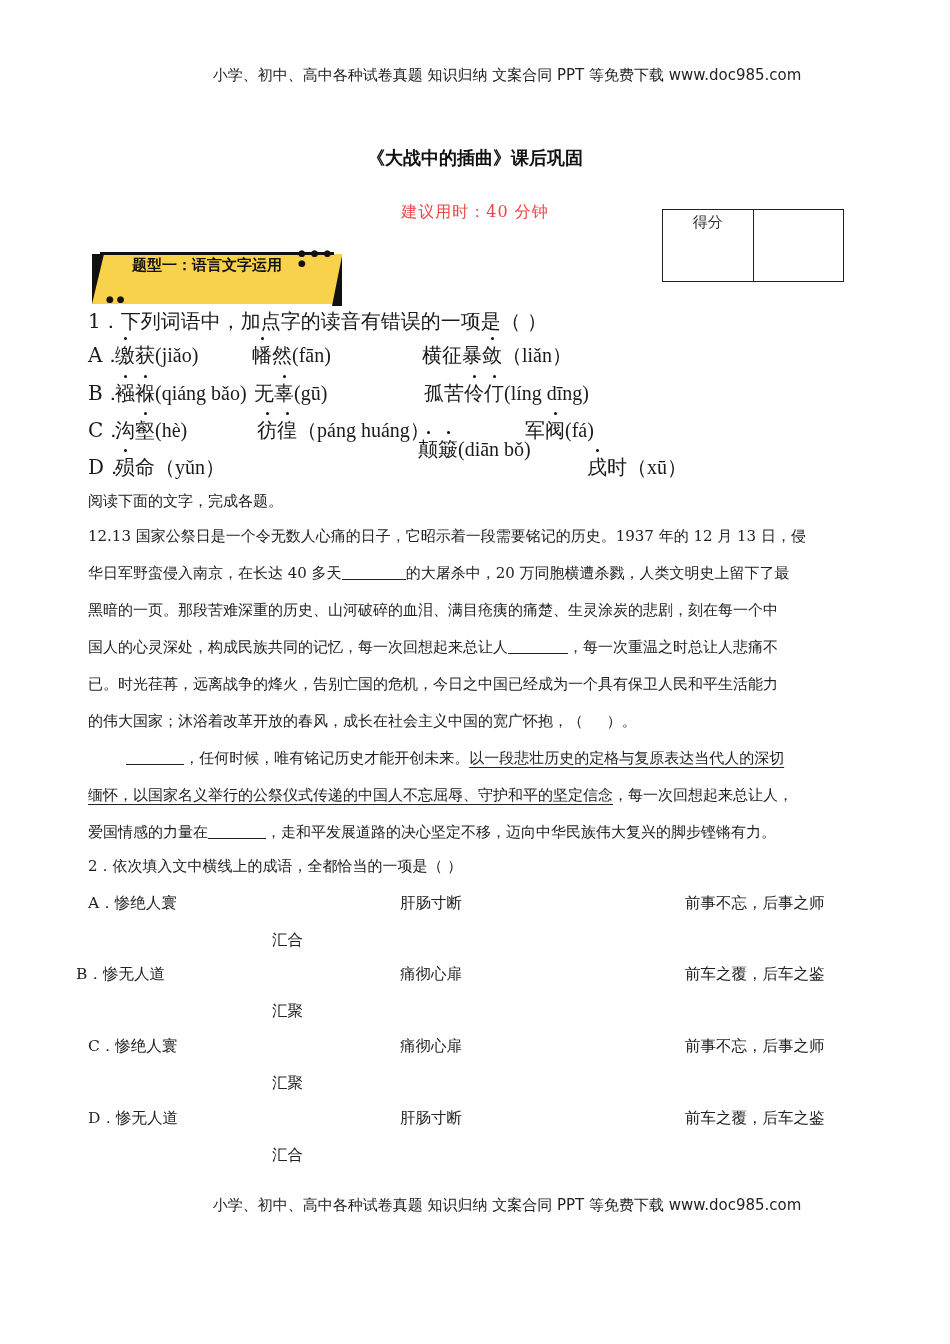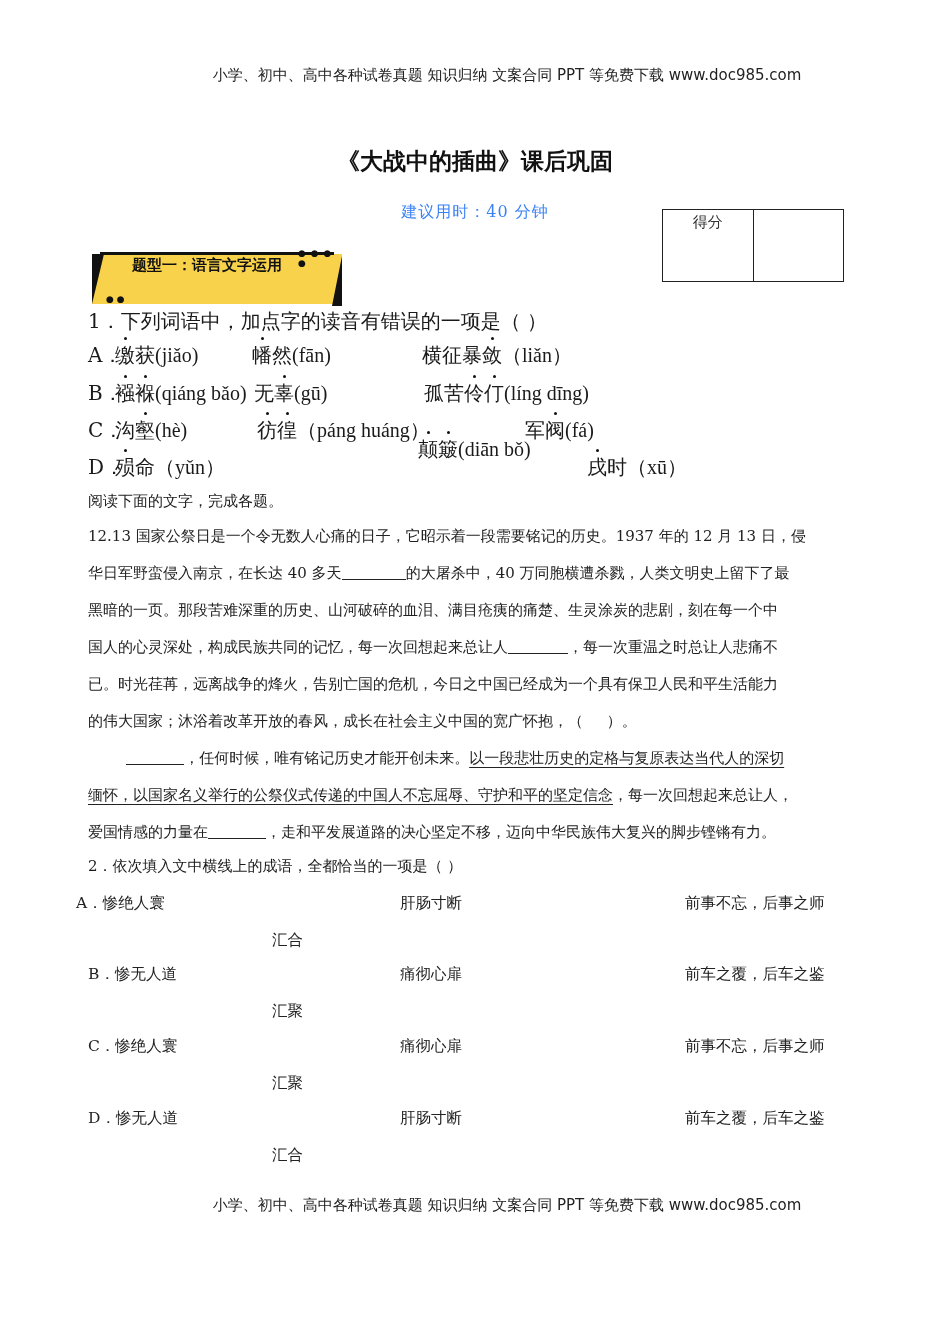--- a/index.html
+++ b/index.html
@@ -10,25 +10,25 @@
   .abs { position: absolute; white-space: nowrap; }
   .header-line {
     left: 0; width: 950px; text-align: center; top: 66px;
     font-family: "DejaVu Sans", "Liberation Sans", sans-serif;
     font-size: 15px; color: #222; padding-left: 32px;
   }
   .footer-line { top: 1196px; }
   .title {
     left: 0; width: 950px; text-align: center; top: 146px;
     font-family: "DejaVu Sans", "Liberation Sans", sans-serif;
-    font-size: 23px; font-weight: bold; color: #111;
+    font-size: 18px; font-weight: bold; color: #111;
   }
   .subtitle {
     left: 0; width: 950px; text-align: center; top: 202px;
-    font-size: 16px; color: #3b82f6; letter-spacing: 1px;
+    font-size: 16px; color: #ef4444; letter-spacing: 1px;
   }
   .score-table {
     position: absolute; left: 662px; top: 209px; width: 182px; height: 73px;
     border: 1.5px solid #222; box-sizing: border-box; display: flex;
   }
   .score-cell { flex: 1; box-sizing: border-box; text-align: center; font-size: 15px; color: #333; padding-top: 3px; }
   .score-cell + .score-cell { border-left: 1.5px solid #222; }
 
   .banner { position: absolute; left: 92px; top: 248px; width: 252px; height: 56px; }
   .banner-bg {
@@ -112,37 +112,37 @@
     <div class="abs q opt-label" style="left: 88px; top: 454px;">D．</div>
     <div class="abs q" style="left: 115px; top: 454px;"><span class="dot">殒</span><span>命</span><span class="py">（yǔn）</span></div>
     <div class="abs q" style="left: 418px; top: 436px;"><span class="dot">颠</span><span class="dot">簸</span><span class="py">(diān bǒ)</span></div>
     <div class="abs q" style="left: 587px; top: 454px;"><span class="dot">戌</span><span>时</span><span class="py">（xū）</span></div>
   </div>
 
 <div class="abs q" style="left:88px; top:492px; font-size:15px;">阅读下面的文字，完成各题。</div>
 
 <div class="para" id="passage" style="top:518px;">
     <span class="line"><span>12.13 国家公祭日是一个令无数人心痛的日子，它昭示着一段需要铭记的历史。1937 年的 12 月 13 日，侵</span></span>
-    <span class="line"><span>华日军野蛮侵入南京，在长达 40 多天</span><span class="blank" style="width: 64px;"></span><span>的大屠杀中，40 万同胞横遭杀戮，人类文明史上留下了最</span></span>
+    <span class="line"><span>华日军野蛮侵入南京，在长达 40 多天</span><span class="blank" style="width: 64px;"></span><span>的大屠杀中，20 万同胞横遭杀戮，人类文明史上留下了最</span></span>
     <span class="line"><span>黑暗的一页。那段苦难深重的历史、山河破碎的血泪、满目疮痍的痛楚、生灵涂炭的悲剧，刻在每一个中</span></span>
     <span class="line"><span>国人的心灵深处，构成民族共同的记忆，每一次回想起来总让人</span><span class="blank" style="width: 60px;"></span><span>，每一次重温之时总让人悲痛不</span></span>
     <span class="line"><span>已。时光荏苒，远离战争的烽火，告别亡国的危机，今日之中国已经成为一个具有保卫人民和平生活能力</span></span>
     <span class="line"><span>的伟大国家；沐浴着改革开放的春风，成长在社会主义中国的宽广怀抱，（&nbsp;&nbsp;&nbsp;&nbsp;&nbsp;）。</span></span>
     <span class="line"><span>&nbsp;&nbsp;&nbsp;&nbsp;&nbsp;&nbsp;&nbsp;&nbsp;</span><span class="blank" style="width: 58px;"></span><span>，任何时候，唯有铭记历史才能开创未来。</span><span class="ul">以一段悲壮历史的定格与复原表达当代人的深切</span></span>
     <span class="line"><span class="ul">缅怀，以国家名义举行的公祭仪式传递的中国人不忘屈辱、守护和平的坚定信念</span><span>，每一次回想起来总让人，</span></span>
     <span class="line"><span>爱国情感的力量在</span><span class="blank" style="width: 58px;"></span><span>，走和平发展道路的决心坚定不移，迈向中华民族伟大复兴的脚步铿锵有力。</span></span>
   </div>
 
 <div class="abs q" style="left:88px; top:857px; font-size:15px;">2．依次填入文中横线上的成语，全都恰当的一项是（                        ）</div>
 <div id="q2-options">
-    <div class="abs q2opt" style="left: 76px; top: 893px;">A．惨绝人寰</div>
+    <div class="abs q2opt" style="left: 88px; top: 893px;">A．惨绝人寰</div>
     <div class="abs q2opt" style="left: 400px; top: 893px;">肝肠寸断</div>
     <div class="abs q2opt" style="left: 685px; top: 893px;">前事不忘，后事之师</div>
     <div class="abs q2opt" style="left: 272px; top: 930px;">汇合</div>
-    <div class="abs q2opt" style="left: 88px; top: 964px;">B．惨无人道</div>
+    <div class="abs q2opt" style="left: 76px; top: 964px;">B．惨无人道</div>
     <div class="abs q2opt" style="left: 400px; top: 964px;">痛彻心扉</div>
     <div class="abs q2opt" style="left: 685px; top: 964px;">前车之覆，后车之鉴</div>
     <div class="abs q2opt" style="left: 272px; top: 1001px;">汇聚</div>
     <div class="abs q2opt" style="left: 88px; top: 1036px;">C．惨绝人寰</div>
     <div class="abs q2opt" style="left: 400px; top: 1036px;">痛彻心扉</div>
     <div class="abs q2opt" style="left: 685px; top: 1036px;">前事不忘，后事之师</div>
     <div class="abs q2opt" style="left: 272px; top: 1073px;">汇聚</div>
     <div class="abs q2opt" style="left: 88px; top: 1108px;">D．惨无人道</div>
     <div class="abs q2opt" style="left: 400px; top: 1108px;">肝肠寸断</div>
     <div class="abs q2opt" style="left: 685px; top: 1108px;">前车之覆，后车之鉴</div>

